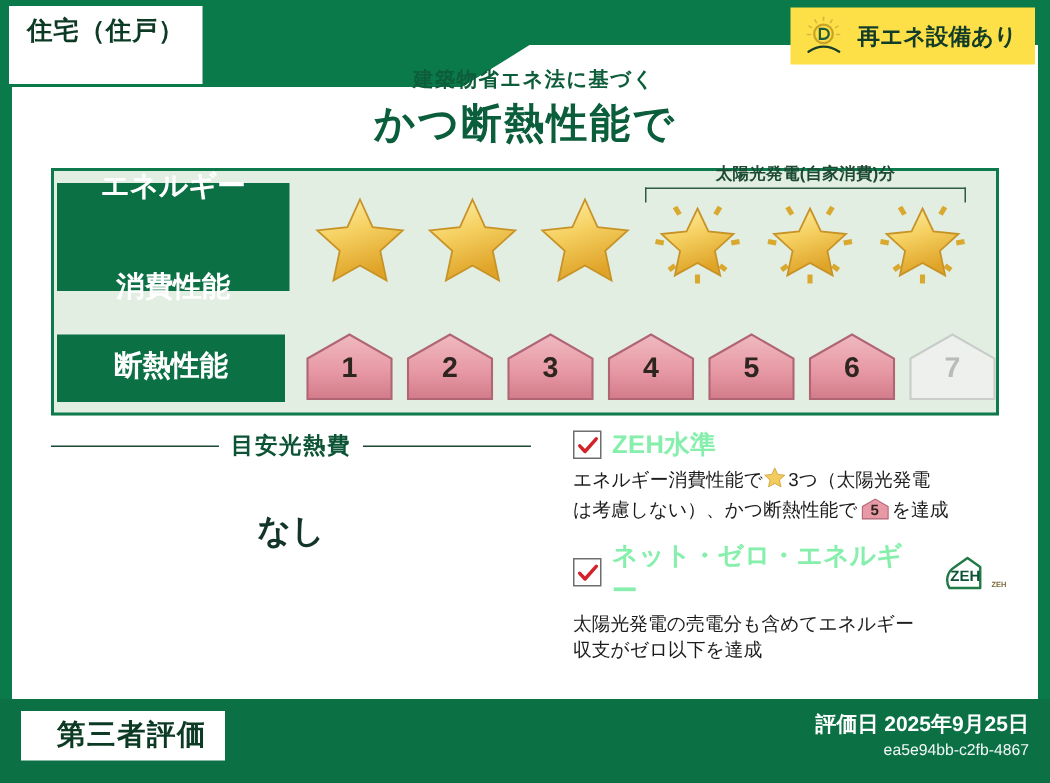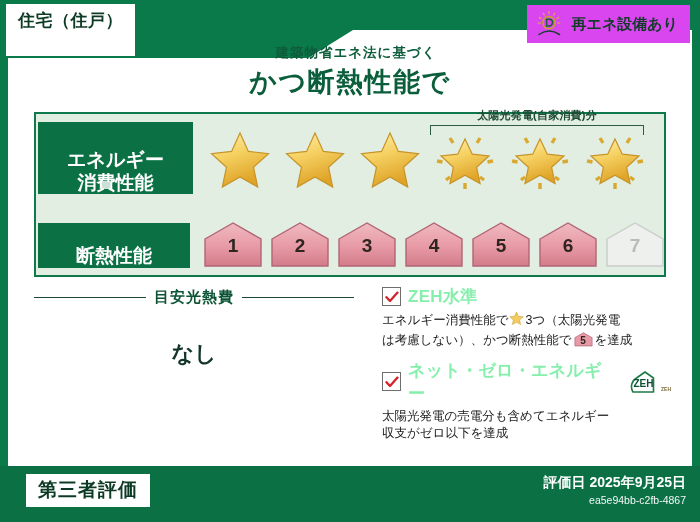--- a/index.html
+++ b/index.html
@@ -20,43 +20,44 @@
   
   .tag-housing{
     position:absolute;left:6px;top:4px;background:#fff;
     padding:5px 12px 24px 12px;border:0;
     font-size:17px;font-weight:700;color:#0c3a24;letter-spacing:.5px;
     z-index:6;
   }
 
   
   .badge-renew{
-    position:absolute;right:10px;top:5px;background:#d946ef;
+    position:absolute;right:10px;top:5px;background:#fde047;
     padding:5px 12px 5px 8px;display:flex;align-items:center;gap:7px;z-index:6;
   }
   .badge-renew .txt{font-size:15px;font-weight:700;color:#123c28;}
   .sun-ic{width:30px;height:28px;display:block;}
 
   
   .head-wrap{position:absolute;left:0;top:44px;width:700px;text-align:center;z-index:5;}
   .head-sub{font-size:13.5px;font-weight:700;color:#0d5c3a;letter-spacing:1px;padding-left:12px;}
   .head-main{font-size:27px;font-weight:700;color:#0b5e3b;letter-spacing:1.5px;margin-top:2px;}
 
   
   .panel{
     position:absolute;left:34px;top:112px;width:632px;height:165px;
     background:#e2eee2;border:2px solid #0e7a4c;box-sizing:border-box;
   }
 
   
   .row{position:absolute;display:flex;align-items:center;}
   .row-label{
     background:#0b7145;color:#fff;font-weight:700;text-align:center;
-    display:flex;flex-direction:column;justify-content:flex-end;align-items:center;
+    display:flex;flex-direction:column;justify-content:center;align-items:center;
     line-height:1.22;
+    gap:44px;
   }
 
   
   #row-energy{left:34px;top:112px;width:632px;height:92px;}
   #row-energy .row-label{width:155px;height:72px;font-size:19px;margin-left:4px;}
   .stars{display:flex;align-items:center;margin-left:12px;gap:4px;}
   .star-cell{position:relative;width:71px;height:70px;}
   .star-svg{position:absolute;left:3px;top:8px;}
 
   
@@ -106,21 +107,21 @@
   }
   .inline-h span{
     position:absolute;left:0;top:2px;width:19px;text-align:center;
     font-size:10px;font-weight:700;color:#2e2420;
   }
   .zeh-logo{display:inline-flex;align-items:flex-end;margin-left:4px;vertical-align:-4px;}
 
   
   .footer{position:absolute;left:0;bottom:0;width:700px;height:56px;background:#0b7145;}
   .bels{
-    position:absolute;left:26px;top:8px;background:#fff;padding:3px 12px 4px 12px;
+    position:absolute;left:14px;top:8px;background:#fff;padding:3px 12px 4px 24px;
     display:flex;align-items:center;gap:9px;
   }
   .bels .jp{font-size:19px;font-weight:700;color:#0c3a24;letter-spacing:1px;}
   .bels .en{font-size:25px;font-weight:700;letter-spacing:.5px;line-height:1;}
   .bels .en b{font-weight:700;}
   .b1{color:#0e6b42;} .b2{color:#1d8a53;} .b3{color:#49a86e;} .b4{color:#0e6b42;}
   .bldg{
     position:absolute;left:238px;top:17px;color:#fff;font-size:13px;letter-spacing:.2px;
   }
   .bldg .room{margin-left:16px;font-weight:700;}

